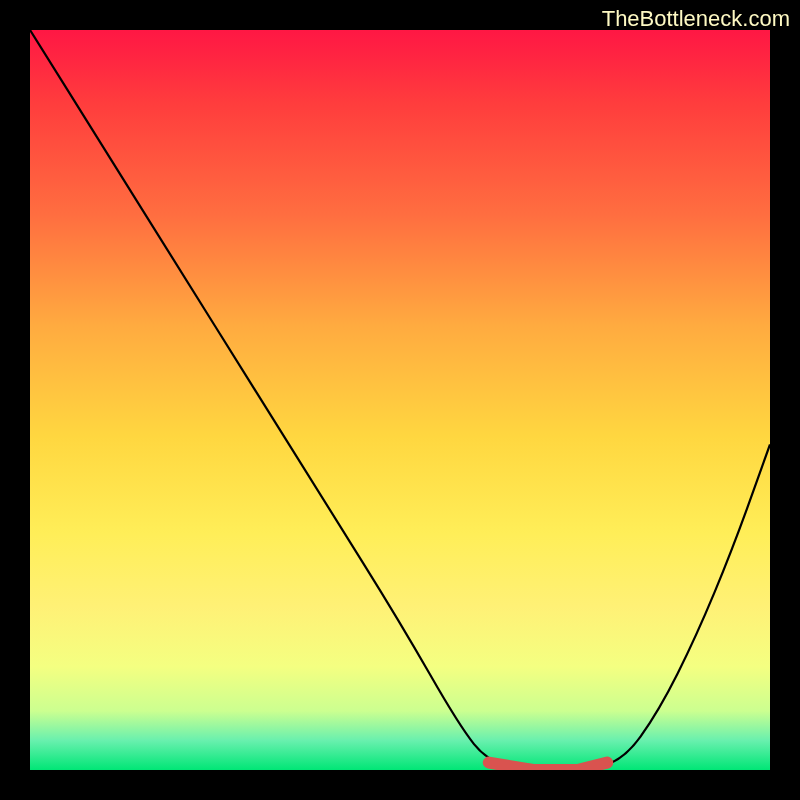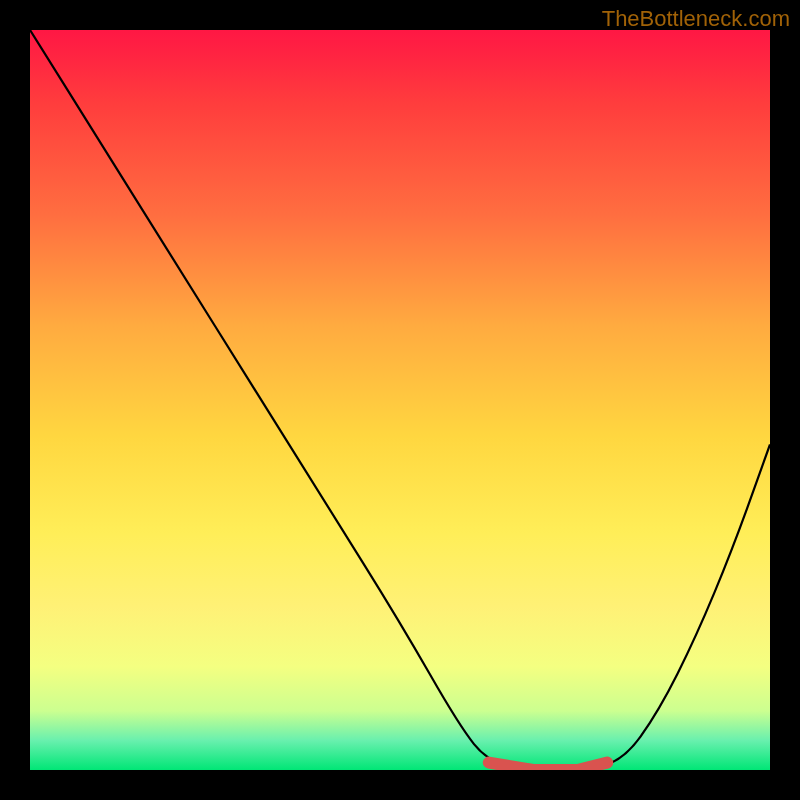--- a/index.html
+++ b/index.html
@@ -8,21 +8,21 @@
     width: 800px;
     height: 800px;
     background: #000;
     position: relative;
     font-family: Arial, sans-serif;
   }
   .watermark {
     position: absolute;
     top: 6px;
     right: 10px;
-    color: #a16207;
+    color: #fef9c3;
     font-size: 22px;
     font-weight: 500;
     z-index: 10;
   }
   .plot-area {
     position: absolute;
     top: 30px;
     left: 30px;
     width: 740px;
     height: 740px;

